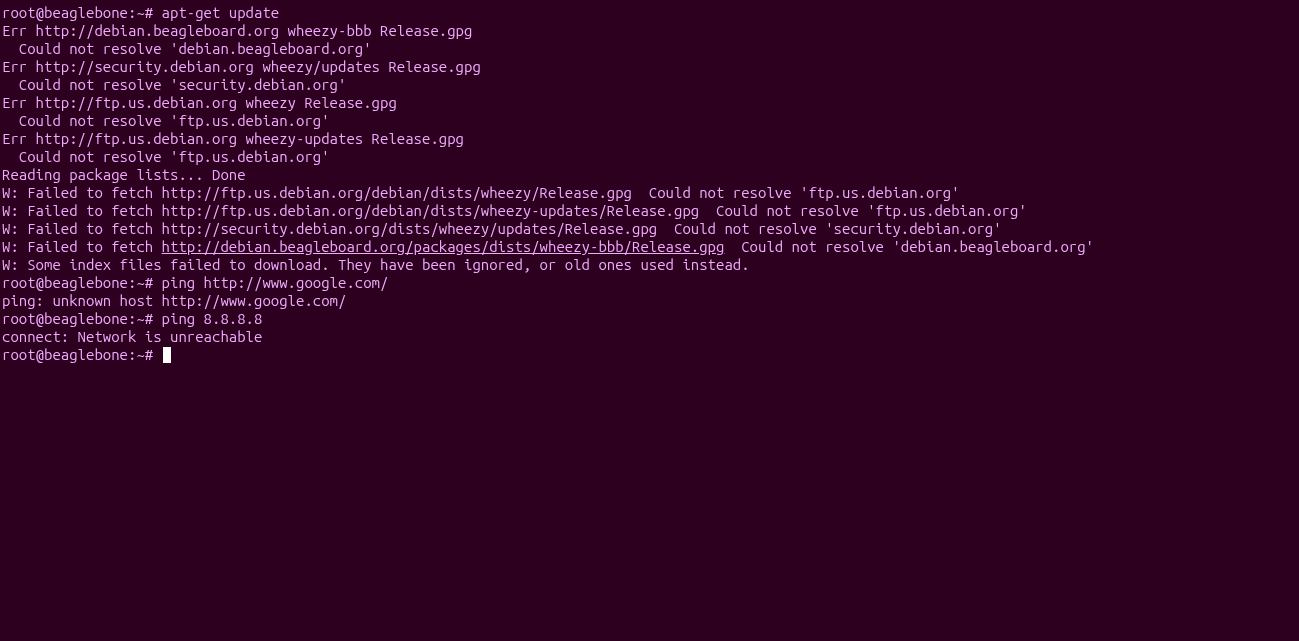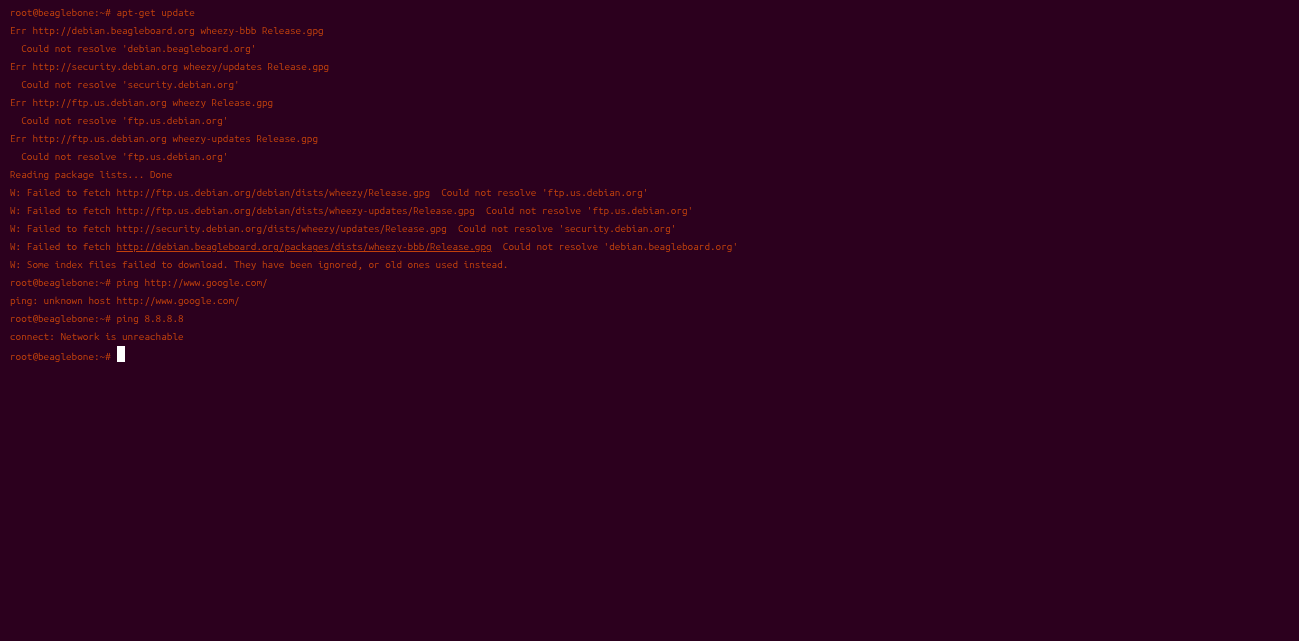--- a/index.html
+++ b/index.html
@@ -5,24 +5,24 @@
   html, body {
     margin: 0;
     padding: 0;
     width: 1299px;
     height: 641px;
     background: #2c001e;
     overflow: hidden;
   }
   .terminal {
     font-family: "Ubuntu Mono", "DejaVu Sans Mono", "Menlo", "Consolas", monospace;
-    font-size: 10px;
+    font-size: 15px;
     line-height: 18px;
-    color: #c2410c;
-    padding: 4px 2px 2px 10px;
+    color: #f0abfc;
+    padding: 4px 2px 2px 2px;
     white-space: pre;
   }
   .line { white-space: pre; }
   .link { text-decoration: underline; }
   .cursor {
     display: inline-block;
     width: 8px;
     height: 16px;
     background: #ffffff;
     vertical-align: text-bottom;

